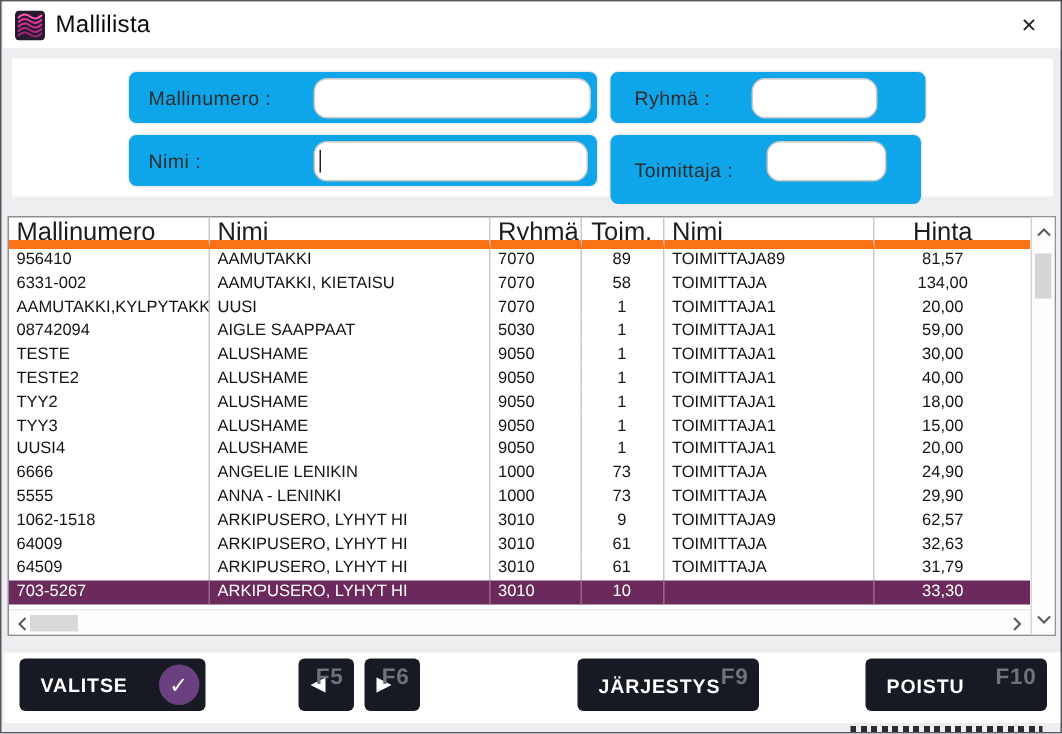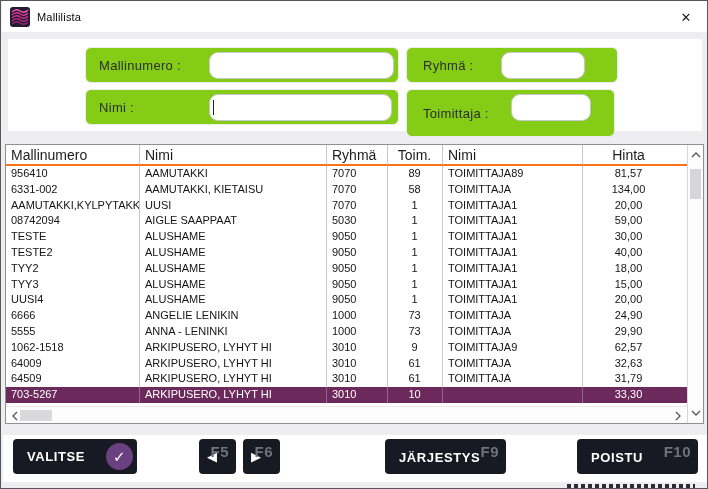--- a/index.html
+++ b/index.html
@@ -6,27 +6,27 @@
   *{box-sizing:border-box;}
   .window{
     position:relative;width:708px;height:489px;background:#eeeef0;
     border:1px solid #56565c;font-family:"Liberation Sans",sans-serif;
     overflow:hidden;
   }
   
   .titlebar{position:absolute;left:1px;top:0;width:705px;height:32px;background:#ffffff;
     display:flex;align-items:center;border-bottom:1px solid #ececee;}
   .app-icon{width:20px;height:20px;margin-left:8px;flex:0 0 auto;}
-  .title-text{margin-left:7px;font-size:11px;color:#0b0b0c;letter-spacing:.2px;}
+  .title-text{margin-left:7px;font-size:16px;color:#0b0b0c;letter-spacing:.2px;}
   .close-btn{position:absolute;right:6px;top:2px;width:30px;height:28px;display:flex;
     align-items:center;justify-content:center;font-size:13px;color:#222;cursor:default;
     font-family:"DejaVu Sans",sans-serif;}
   
   .search-panel{position:absolute;left:7px;top:38px;width:694px;height:92px;background:#ffffff;}
-  .field-card{position:absolute;background:#84cc16;border:1px solid #ececee;border-radius:6px;
+  .field-card{position:absolute;background:#0ea5e9;border:1px solid #ececee;border-radius:6px;
     display:flex;align-items:center;}
   .card-a{left:77px;top:8px;width:314px;height:36px;}
   .card-b{left:398px;top:8px;width:212px;height:36px;}
   .card-c{left:77px;top:50px;width:314px;height:36px;}
   .card-d{left:398px;top:50px;width:209px;height:48px;}
   .f-label{font-size:13px;color:#2d2d30;letter-spacing:.3px;white-space:nowrap;}
   .card-a .f-label,.card-c .f-label{margin-left:13px;}
   .card-b .f-label,.card-d .f-label{margin-left:16px;}
   .f-input{height:27px;border:1px solid #c7c7ca;border-radius:9px;background:#fff;
     outline:none;font-size:12px;color:#222;padding:0 6px;position:absolute;top:4px;}
@@ -34,21 +34,21 @@
   .card-b .f-input{left:94px;width:84px;}
   .card-c .f-input{left:123px;width:183px;}
   .card-d .f-input{left:104px;width:80px;}
   .caret{position:absolute;left:127px;top:10px;width:1px;height:15px;background:#222;}
   
   .table-wrap{position:absolute;left:4px;top:143px;width:699px;height:280px;
     border:1px solid #8f8f94;background:#ffffff;}
   .t-content{position:absolute;left:0;top:0;right:16px;bottom:0;overflow:hidden;}
   .t-grid{display:grid;grid-template-columns:134px 187px 61px 55px 140px minmax(0,1fr);}
   .t-header{height:21px;}
-  .t-header .cell{font-size:14px;color:#1c1c1e;line-height:20px;border-bottom:2px solid #f97316;}
+  .t-header .cell{font-size:17px;color:#1c1c1e;line-height:20px;border-bottom:6px solid #f97316;text-decoration:underline;}
   .cell{font-family:"Liberation Sans",sans-serif;font-size:11px;color:#141416;
     line-height:15.8px;height:100%;white-space:nowrap;overflow:hidden;
     border-right:1px solid #c9c9cd;padding:0 5px;}
   .cell.num{text-align:center;padding-right:6px;}
   .cell.c5{padding-right:18px;border-right:none;}
   .t-body{position:absolute;left:0;top:21px;right:0;bottom:17px;overflow:hidden;}
   .t-row{display:grid;grid-template-columns:134px 187px 61px 55px 140px minmax(0,1fr);height:15.8px;}
   .t-row.selected .cell{background:#6b2a5b;color:#ffffff;border-right-color:#96648a;}
   
   .h-scroll{position:absolute;left:0;right:0;bottom:0;height:17px;background:#fdfdfd;

